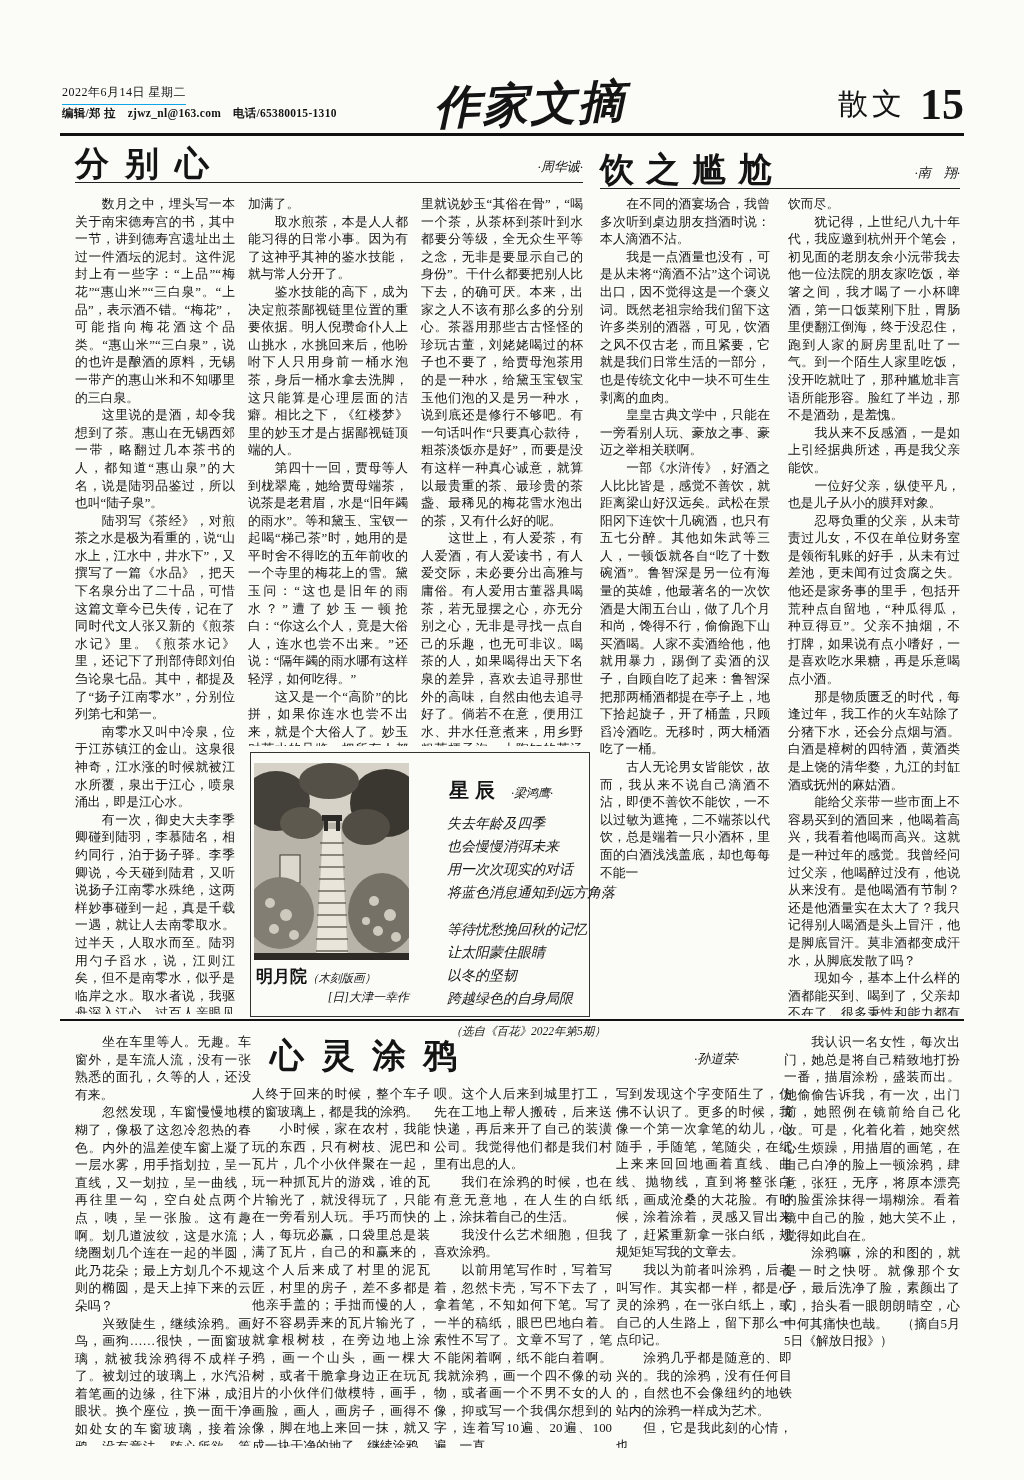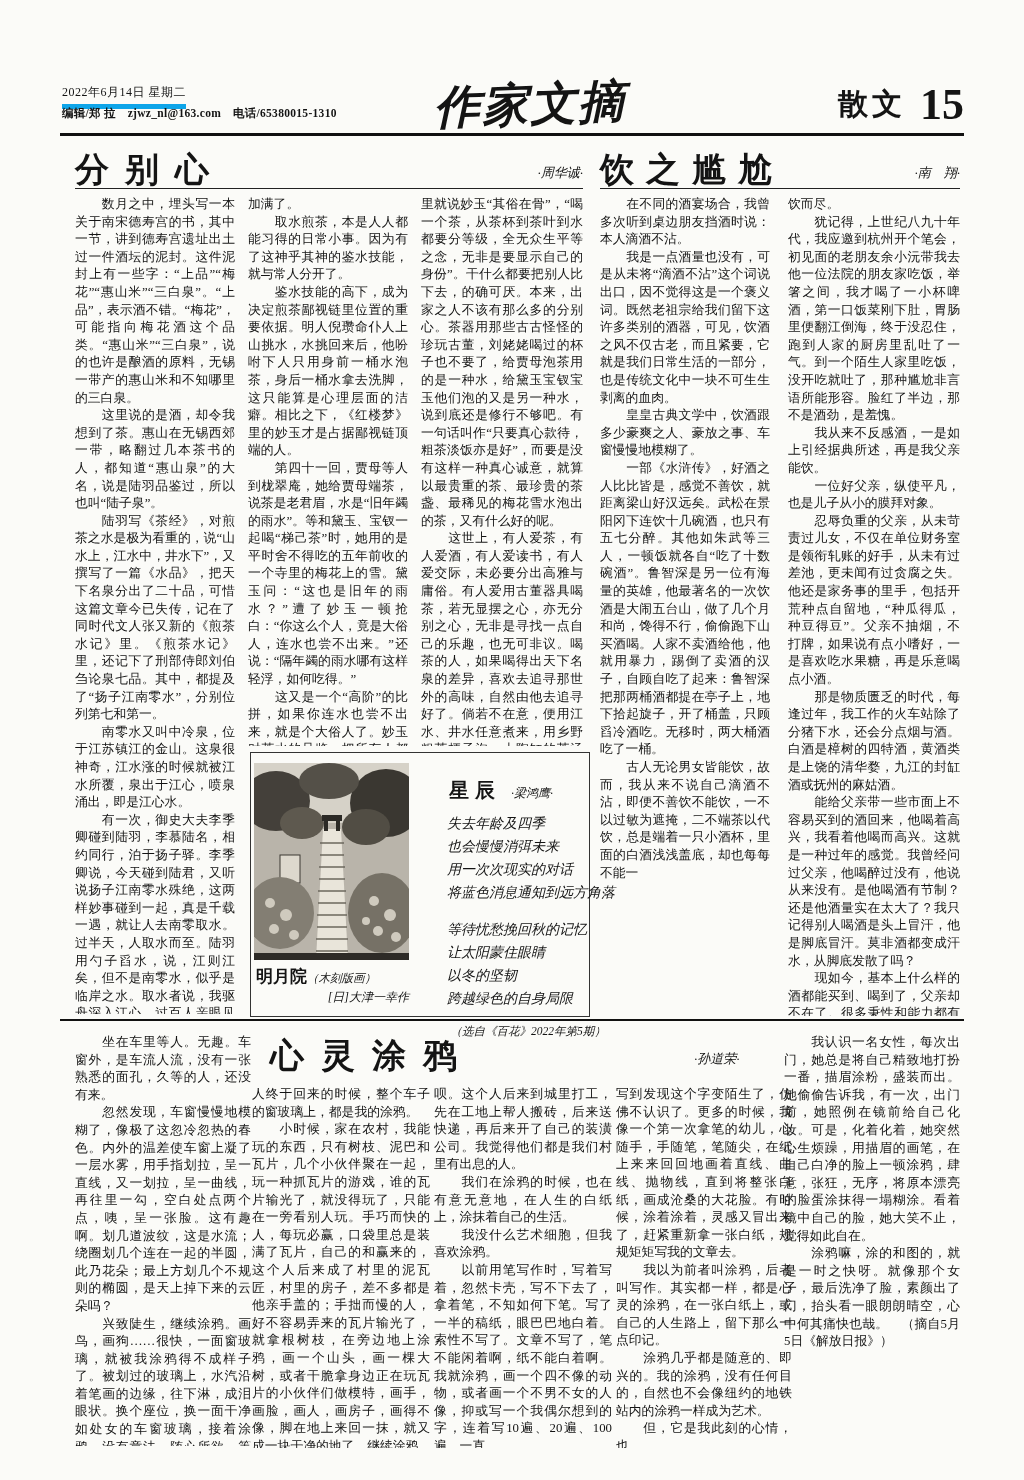--- a/index.html
+++ b/index.html
@@ -1,26 +1,26 @@
 <!DOCTYPE html>
 <html><head>
 <meta charset="utf-8">
 <style>
   html,body{margin:0;padding:0;}
   body{width:1024px;height:1480px;position:relative;background:#fbfbf8;color:#141414;
        font-family:"Liberation Serif","DejaVu Serif",serif;}
   .abs{position:absolute;}
   
-  .hdr-date{left:62px;top:84px;font-size:12px;letter-spacing:.5px;border-bottom:5px solid #0ea5e9;padding-bottom:3px;}
+  .hdr-date{left:62px;top:84px;font-size:12px;letter-spacing:.5px;border-bottom:1px solid #0ea5e9;padding-bottom:3px;}
   .hdr-edit{left:62px;top:106px;font-size:11.5px;font-weight:bold;letter-spacing:.3px;}
   .masthead{left:420px;top:74px;width:220px;text-align:center;font-size:46px;font-weight:bold;
             font-style:italic;transform:rotate(-2deg);letter-spacing:2px;
             font-family:"DejaVu Serif","Liberation Serif",serif;}
   .hdr-right{right:60px;top:84px;display:flex;align-items:flex-end;gap:14px;}
-  .hdr-section{font-family:"Liberation Sans","DejaVu Sans",sans-serif;font-weight:bold;font-size:30px;letter-spacing:4px;}
+  .hdr-section{font-family:"Liberation Sans","DejaVu Sans",sans-serif;font-weight:normal;font-size:30px;letter-spacing:4px;}
   .hdr-page{font-size:44px;font-weight:bold;line-height:40px;}
   .rule-top{left:60px;top:133px;width:904px;height:3px;background:#111;}
   
   .art-title-row{border-bottom:1.5px solid #222;display:flex;align-items:flex-end;justify-content:space-between;}
   .art-title{font-family:"Liberation Sans","DejaVu Sans",sans-serif;font-weight:bold;font-size:34px;line-height:38px;}
   .sp16{letter-spacing:16px;} .sp12{letter-spacing:12px;margin-top:12px;} .sp17{letter-spacing:17px;}
   .art-author{font-size:13px;font-style:italic;padding-bottom:6px;white-space:nowrap;font-family:Liberation Serif, serif;}
   
   .bodycol{font-size:12.8px;line-height:17.6px;text-align:justify;overflow:hidden;}
   .bodycol p{margin:0;}
@@ -45,21 +45,21 @@
 
 <div class="abs hdr-date">2022年6月14日 星期二</div>
 <div class="abs hdr-edit">编辑/郑 拉　zjwz_nl@163.com　电话/65380015-1310</div>
 <div class="abs masthead">作家文摘</div>
 <div class="abs hdr-right">
   <span class="hdr-section">散文</span>
   <span class="hdr-page">15</span>
 </div>
 <div class="abs rule-top"></div>
 
-<div class="abs art-title-row" style="left:75px;top:146px;width:508px;height:42px;">
+<div class="abs art-title-row" style="left:75px;top:140px;width:508px;height:42px;">
   <span class="art-title sp16">分别心</span>
   <span class="art-author">·周华诚·</span>
 </div>
 <div class="abs bodycol" style="left:75px;top:196px;width:160px;height:818px;">
     <p>　　数月之中，埋头写一本关于南宋德寿宫的书，其中一节，讲到德寿宫遗址出土过一件酒坛的泥封。这件泥封上有一些字：“上品”“梅花”“惠山米”“三白泉”。“上品”，表示酒不错。“梅花”，可能指向梅花酒这个品类。“惠山米”“三白泉”，说的也许是酿酒的原料，无锡一带产的惠山米和不知哪里的三白泉。</p>
     <p>　　这里说的是酒，却令我想到了茶。惠山在无锡西郊一带，略翻过几本茶书的人，都知道“惠山泉”的大名，说是陆羽品鉴过，所以也叫“陆子泉”。</p>
     <p>　　陆羽写《茶经》，对煎茶之水是极为看重的，说“山水上，江水中，井水下”，又撰写了一篇《水品》，把天下名泉分出了二十品，可惜这篇文章今已失传，记在了同时代文人张又新的《煎茶水记》里。《煎茶水记》里，还记下了刑部侍郎刘伯刍论泉七品。其中，都提及了“扬子江南零水”，分别位列第七和第一。</p>
     <p>　　南零水又叫中冷泉，位于江苏镇江的金山。这泉很神奇，江水涨的时候就被江水所覆，泉出于江心，喷泉涌出，即是江心水。</p>
     <p>　　有一次，御史大夫李季卿碰到陆羽，李慕陆名，相约同行，泊于扬子驿。李季卿说，今天碰到陆君，又听说扬子江南零水殊绝，这两样妙事碰到一起，真是千载一遇，就让人去南零取水。过半天，人取水而至。陆羽用勺子舀水，说，江则江矣，但不是南零水，似乎是临岸之水。取水者说，我驱舟深入江心，过百人亲眼见到，我怎敢说谎？陆羽不言，等到他倾水约半盆，陆羽阻止，又取一勺，说，这以下都是南零水了。取水人大骇，只好坦言，归来途中船舟动荡，取来的水不小心倒掉了一半，担心水不够，就从岸边取水</p>
   </div>
@@ -144,21 +144,21 @@
   </div>
 </div>
 
 <div class="abs art-title-row" style="left:600px;top:146px;width:360px;height:42px;">
   <span class="art-title sp12">饮之尴尬</span>
   <span class="art-author">·南　翔·</span>
 </div>
 <div class="abs bodycol" style="left:600px;top:196px;width:170px;height:820px;">
     <p>　　在不同的酒宴场合，我曾多次听到桌边朋友挡酒时说：本人滴酒不沾。</p>
     <p>　　我是一点酒量也没有，可是从未将“滴酒不沾”这个词说出口，因不觉得这是一个褒义词。既然老祖宗给我们留下这许多类别的酒器，可见，饮酒之风不仅古老，而且紧要，它就是我们日常生活的一部分，也是传统文化中一块不可生生剥离的血肉。</p>
-    <p>　　皇皇古典文学中，饮酒跟多少豪爽之人、豪放之事、车窗慢慢地模糊了。</p>
+    <p>　　皇皇古典文学中，只能在一旁看别人玩、豪放之事、豪迈之举相关联啊。</p>
     <p>　　一部《水浒传》，好酒之人比比皆是，感觉不善饮，就距离梁山好汉远矣。武松在景阳冈下连饮十几碗酒，也只有五七分醉。其他如朱武等三人，一顿饭就各自“吃了十数碗酒”。鲁智深是另一位有海量的英雄，他最著名的一次饮酒是大闹五台山，做了几个月和尚，馋得不行，偷偷跑下山买酒喝。人家不卖酒给他，他就用暴力，踢倒了卖酒的汉子，自顾自吃了起来：鲁智深把那两桶酒都提在亭子上，地下拾起旋子，开了桶盖，只顾舀冷酒吃。无移时，两大桶酒吃了一桶。</p>
     <p>　　古人无论男女皆能饮，故而，我从来不说自己滴酒不沾，即便不善饮不能饮，一不以过敏为遮掩，二不端茶以代饮，总是端着一只小酒杯，里面的白酒浅浅盖底，却也每每不能一</p>
   </div>
 <div class="abs bodycol" style="left:788px;top:196px;width:172px;height:820px;">
     <p>饮而尽。</p>
     <p>　　犹记得，上世纪八九十年代，我应邀到杭州开个笔会，初见面的老朋友余小沅带我去他一位法院的朋友家吃饭，举箸之间，我才喝了一小杯啤酒，第一口饭菜刚下肚，胃肠里便翻江倒海，终于没忍住，跑到人家的厨房里乱吐了一气。到一个陌生人家里吃饭，没开吃就吐了，那种尴尬非言语所能形容。脸红了半边，那不是酒劲，是羞愧。</p>
     <p>　　我从来不反感酒，一是如上引经据典所述，再是我父亲能饮。</p>
     <p>　　一位好父亲，纵使平凡，也是儿子从小的膜拜对象。</p>
     <p>　　忍辱负重的父亲，从未苛责过儿女，不仅在单位财务室是领衔轧账的好手，从未有过差池，更未闻有过贪腐之失。他还是家务事的里手，包括开荒种点自留地，“种瓜得瓜，种豆得豆”。父亲不抽烟，不打牌，如果说有点小嗜好，一是喜欢吃水果糖，再是乐意喝点小酒。</p>
     <p>　　那是物质匮乏的时代，每逢过年，我工作的火车站除了分猪下水，还会分点烟与酒。白酒是樟树的四特酒，黄酒类是上饶的清华婺，九江的封缸酒或抚州的麻姑酒。</p>

